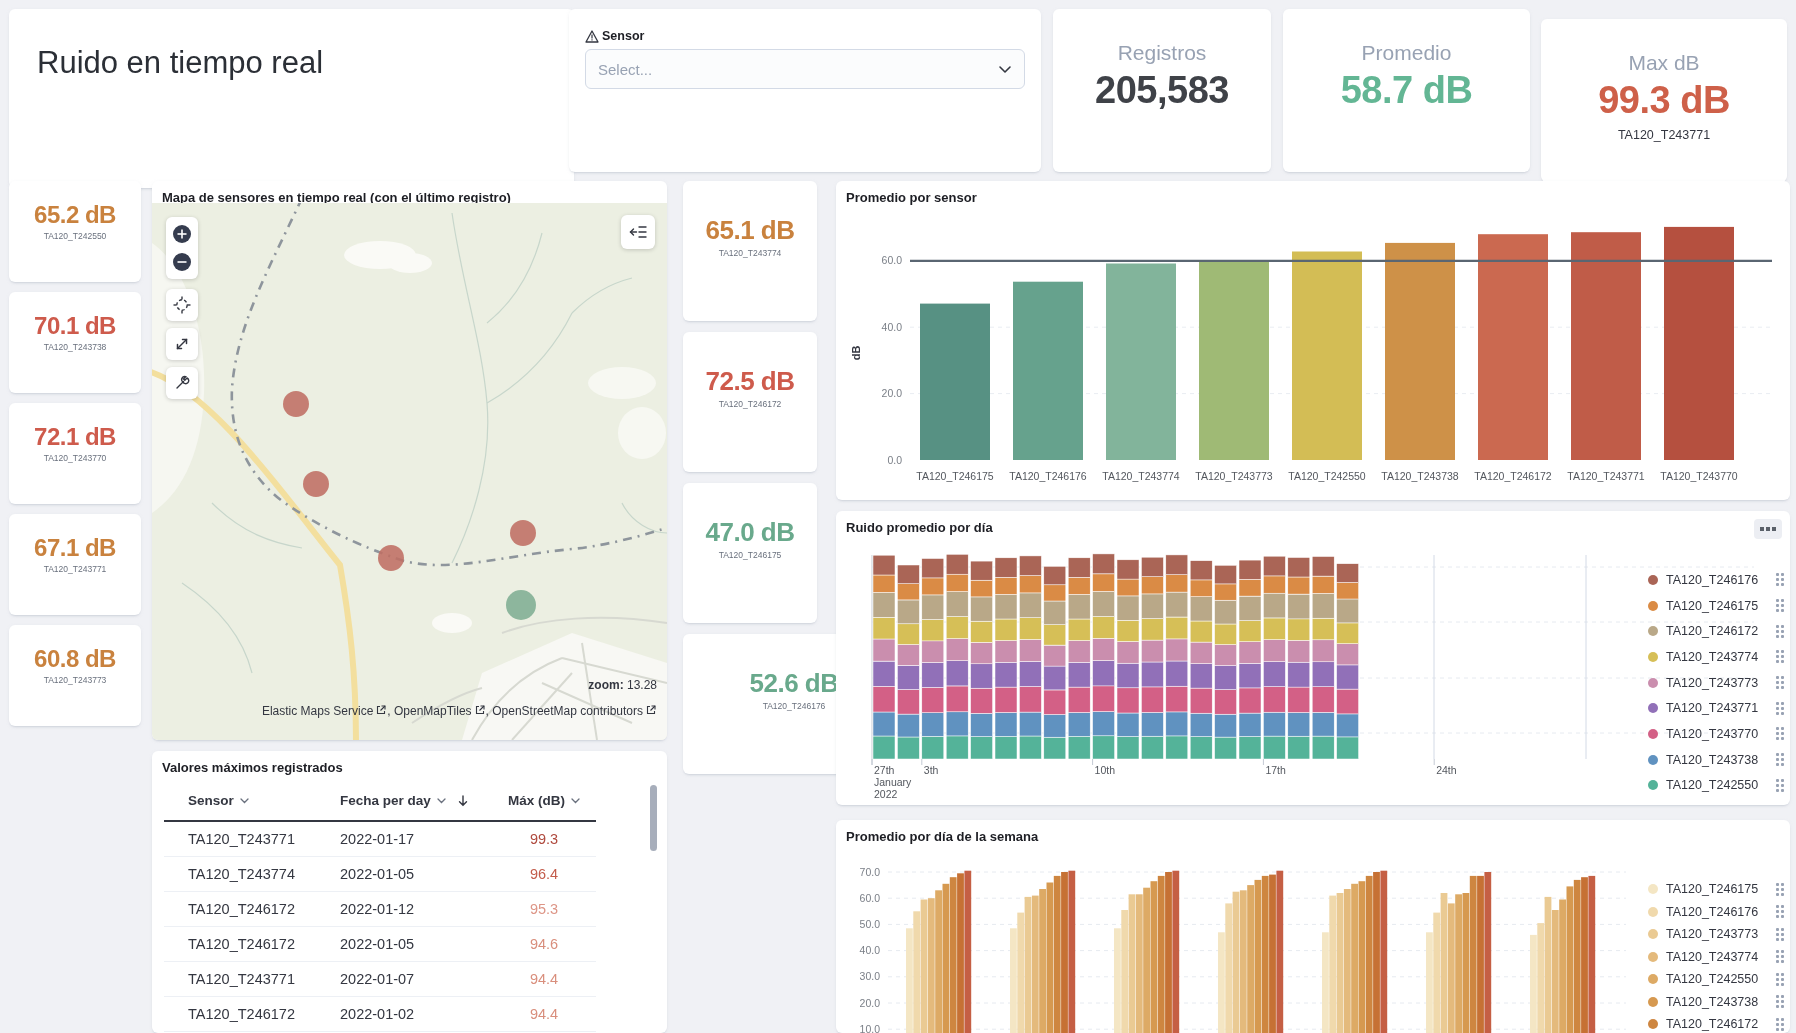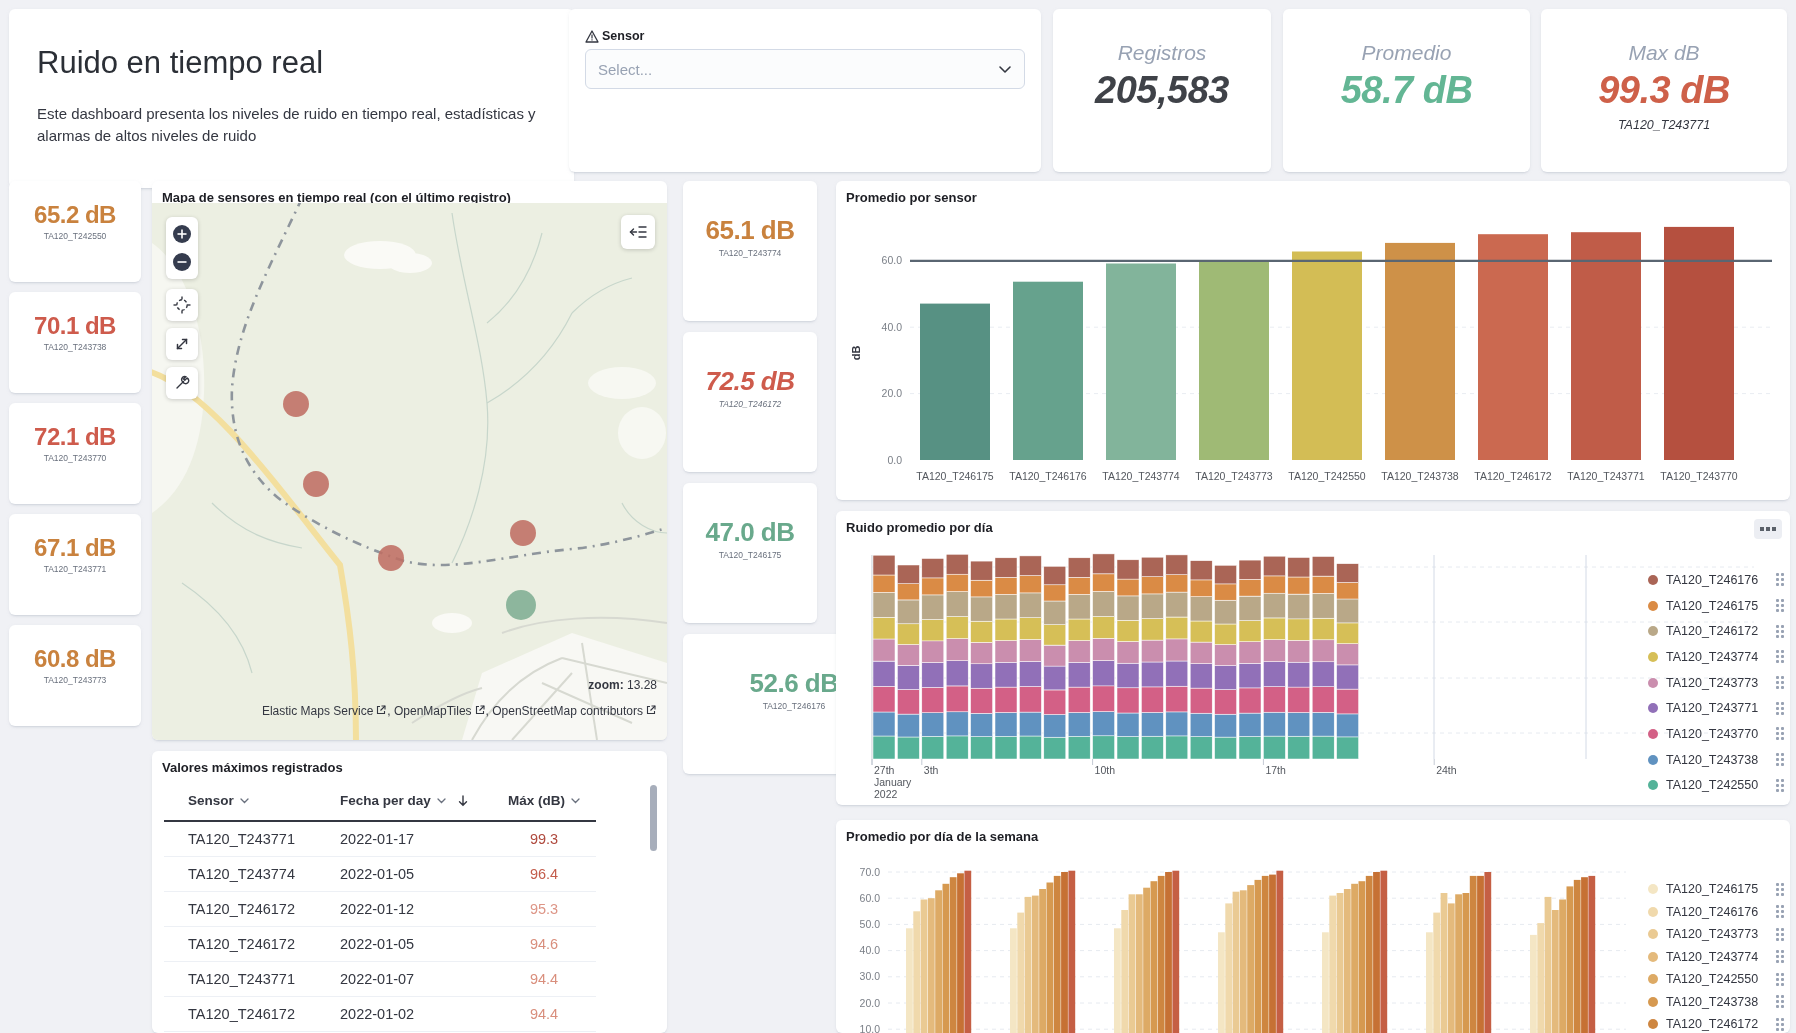--- a/index.html
+++ b/index.html
@@ -11,24 +11,24 @@
   #card-title{left:9px;top:9px;width:549px;height:163px;padding:8px;}
   #card-title h1{margin:28px 0 0 20px;font-size:31px;font-weight:500;color:#2B2F36;}
   #card-title p{margin:22px 20px 0 20px;font-size:15px;color:#343741;line-height:1.45;}
   
   #card-filter{left:569px;top:9px;width:472px;height:163px;}
   .filter-label{display:flex;align-items:center;gap:3px;margin:20px 0 6px 16px;font-size:12.5px;font-weight:700;color:#1D1E24;}
   .select-box{display:flex;align-items:center;justify-content:space-between;margin-left:16px;width:440px;height:40px;
       background:#FBFCFD;border:1px solid #D3DAE6;border-radius:6px;box-sizing:border-box;padding:0 12px;cursor:pointer;}
   .select-placeholder{font-size:15px;color:#98A2B3;}
   
-  .metric-card{display:flex;flex-direction:column;align-items:center;font-style:italic;}
+  .metric-card{display:flex;flex-direction:column;align-items:center;}
   #card-registros{left:1053px;top:9px;width:218px;height:163px;}
   #card-promedio{left:1283px;top:9px;width:247px;height:163px;}
-  #card-max{left:1541px;top:9px;width:246px;height:163px;}
+  #card-max{left:1541px;top:19px;width:246px;height:163px;}
   .metric-label{margin-top:32px;font-size:21px;color:#98A2B3;}
   .metric-value{margin-top:4px;font-size:38px;font-weight:700;letter-spacing:-.5px;}
   .metric-sub{margin-top:6px;font-size:12.5px;color:#343741;}
   
   .sensor-card{position:absolute;background:#fff;border-radius:6px;text-align:center;
         box-shadow:0 2px 2px -1px rgba(152,162,179,.3),0 1px 5px -2px rgba(152,162,179,.3);}
   .sensor-value{font-weight:700;letter-spacing:-.5px;}
   .sensor-name{font-size:8.5px;color:#69707D;margin-top:2px;}
   
   #card-map{left:152px;top:181px;width:515px;height:559px;overflow:hidden;}
@@ -61,21 +61,20 @@
       display:flex;align-items:center;justify-content:center;gap:2px;cursor:pointer;}
   .options-btn i{width:4px;height:4px;background:#5A6069;}
 </style>
 </head>
 <body>
 
 <div id="page">
 
   <div class="card" id="card-title">
     <h1>Ruido en tiempo real</h1>
-    <p>Este dashboard presenta los niveles de ruido en tiempo real, estadísticas y alarmas de altos niveles de ruido</p>
   </div>
 
   <div class="card" id="card-filter">
     <div class="filter-label">
       <span style="display:inline-flex;">
         <svg width="14" height="13" viewBox="0 0 14 13">
             <path d="M7 1 L13 12 H1 Z" fill="none" stroke="#343741" stroke-width="1.3" stroke-linejoin="round"></path>
             <rect x="6.4" y="4.5" width="1.2" height="4" fill="#343741"></rect>
             <rect x="6.4" y="9.3" width="1.2" height="1.2" fill="#343741"></rect>
           </svg>
@@ -126,21 +125,21 @@
       <div class="sensor-card" style="left:9px;top:625px;width:132px;height:101px;">
       <div class="sensor-value" style="color:#C9823E;font-size:24px;margin-top:20px;">60.8 dB</div>
       <div class="sensor-name">TA120_T243773</div>
       </div>
     </div>
   <div id="right-cards">
       <div class="sensor-card" style="left:683px;top:181px;width:134px;height:140px;">
       <div class="sensor-value" style="color:#C9823E;font-size:26px;margin-top:34px;">65.1 dB</div>
       <div class="sensor-name">TA120_T243774</div>
       </div>
-      <div class="sensor-card" style="left:683px;top:332px;width:134px;height:140px;font-style:italic;">
+      <div class="sensor-card" style="left:683px;top:332px;width:134px;height:140px;">
       <div class="sensor-value" style="color:#CE5B4C;font-size:26px;margin-top:34px;">72.5 dB</div>
       <div class="sensor-name">TA120_T246172</div>
       </div>
       <div class="sensor-card" style="left:683px;top:483px;width:134px;height:140px;">
       <div class="sensor-value" style="color:#69A98C;font-size:26px;margin-top:34px;">47.0 dB</div>
       <div class="sensor-name">TA120_T246175</div>
       </div>
       <div class="sensor-card" style="left:683px;top:634px;width:134px;height:140px;padding-left:44px;">
       <div class="sensor-value" style="color:#69A98C;font-size:26px;margin-top:34px;">52.6 dB</div>
       <div class="sensor-name">TA120_T246176</div>

